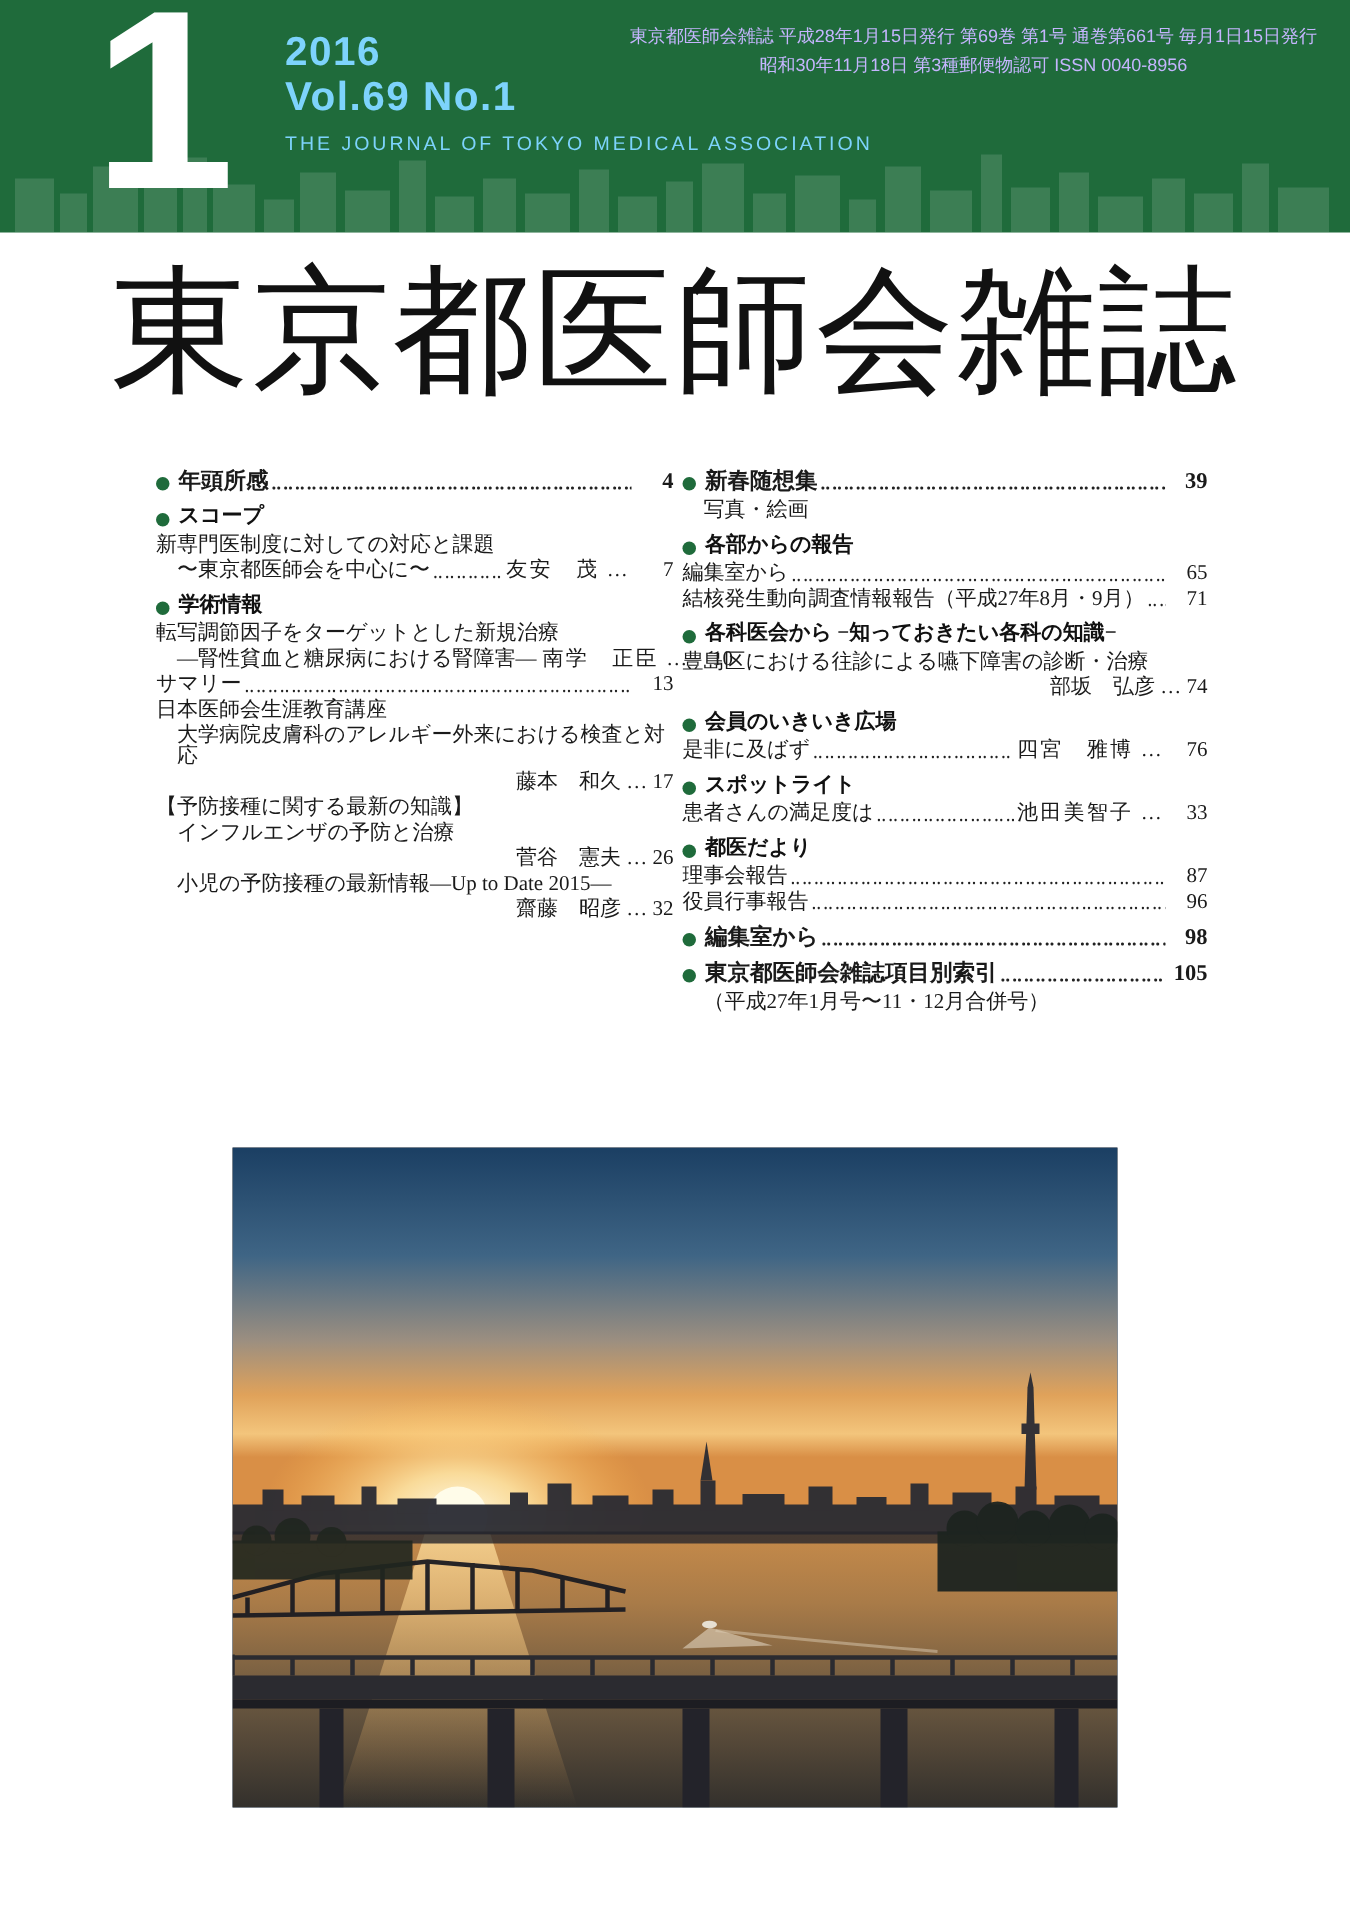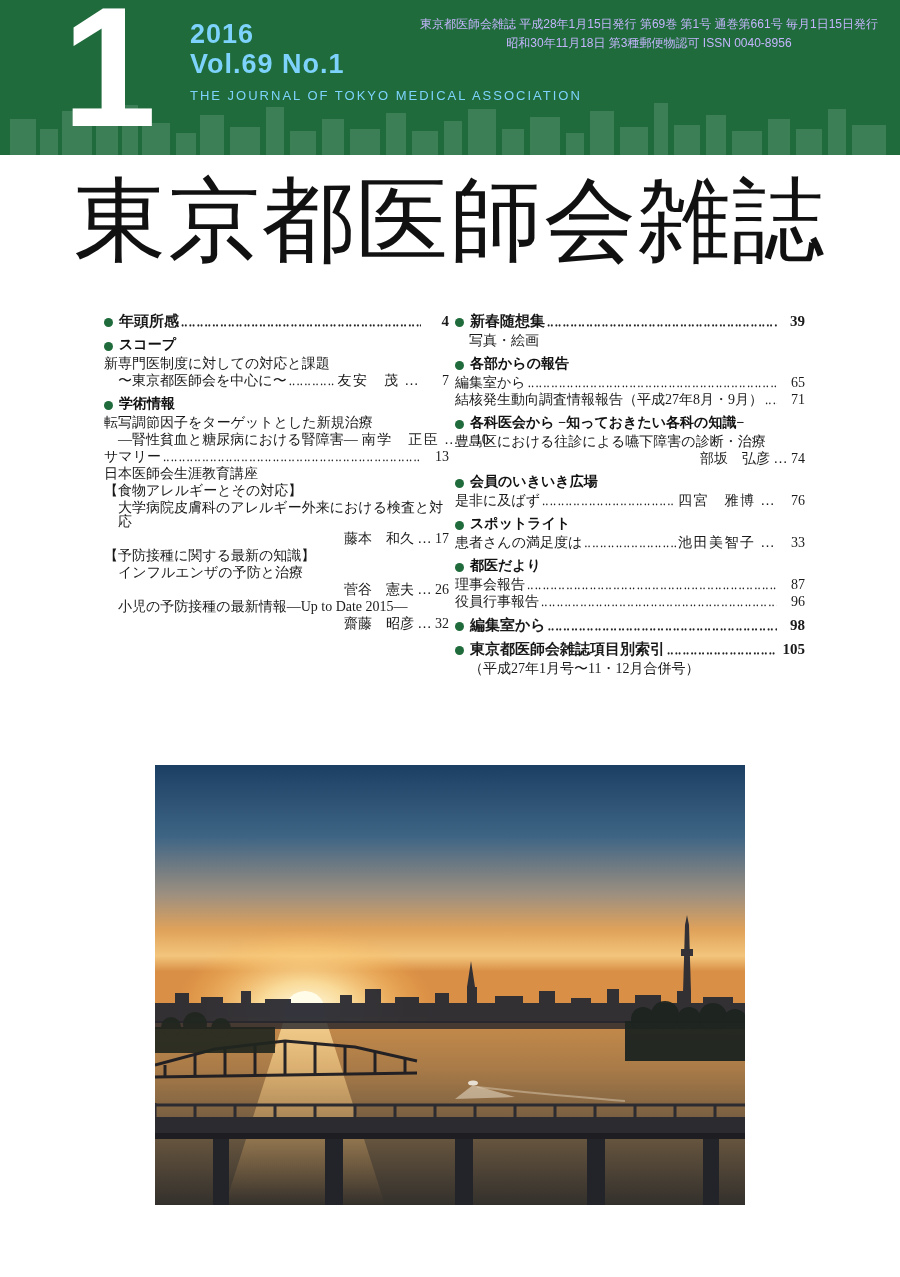--- a/index.html
+++ b/index.html
@@ -281,21 +281,20 @@
         <span class="dots">‥‥‥‥‥‥‥‥‥‥‥‥‥‥‥‥‥‥‥‥‥‥‥‥‥‥‥‥‥‥‥‥‥‥‥‥‥‥‥‥</span>
         <span class="author">南学　正臣 …</span>
         <span class="page">10</span>
       </div>
       <div class="line">
         <span class="txt">サマリー</span>
         <span class="dots">‥‥‥‥‥‥‥‥‥‥‥‥‥‥‥‥‥‥‥‥‥‥‥‥‥‥‥‥‥‥‥‥‥‥‥‥‥‥‥‥</span>
         <span class="page">13</span>
       </div>
       <div class="plain">日本医師会生涯教育講座</div>
-      <div class="plain">【食物アレルギーとその対応】</div>
       <div class="plain indent1">大学病院皮膚科のアレルギー外来における検査と対応</div>
       <div class="right-align">藤本　和久 … 17</div>
       <div class="plain">【予防接種に関する最新の知識】</div>
       <div class="plain indent1">インフルエンザの予防と治療</div>
       <div class="right-align">菅谷　憲夫 … 26</div>
       <div class="plain indent1">小児の予防接種の最新情報―Up to Date 2015―</div>
       <div class="right-align">齋藤　昭彦 … 32</div>
     </div>
   <div class="toc-col right" id="toc-right">
       <div class="line head-line">

